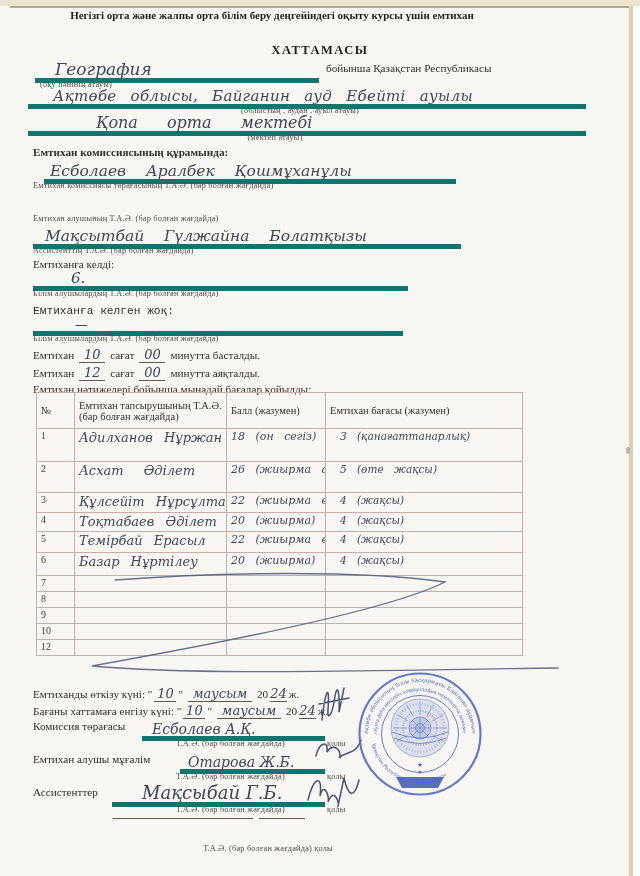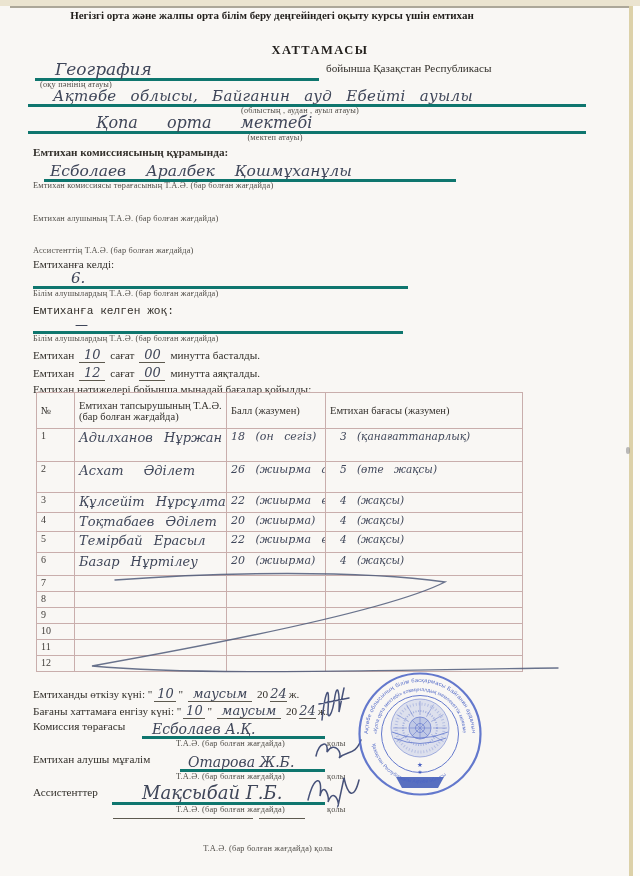--- a/index.html
+++ b/index.html
@@ -5,21 +5,21 @@
   html,body{margin:0;padding:0;background:#fefefe;}
   #page{position:relative;width:640px;height:876px;background:#f9f7f4;overflow:hidden;
         font-family:"Liberation Serif",serif;color:#33302b;}
   .abs{position:absolute;white-space:nowrap;}
   .printed{font-size:11.2px;}
   .b{font-weight:bold;}
   .t1{font-size:11px;font-weight:bold;color:#221f1c;}
   .t2{font-size:12.5px;font-weight:bold;letter-spacing:1.5px;color:#221f1c;}
   .cap{font-size:8.3px;color:#4f4c47;letter-spacing:.2px;}
   .hand{font-family:"DejaVu Serif",serif;font-style:italic;color:#3f4659;}
-  .hl{position:absolute;border-bottom:3px solid #0f766e;display:flex;align-items:flex-end;}
+  .hl{position:absolute;border-bottom:5px solid #0f766e;display:flex;align-items:flex-end;}
   .hl .hand{margin-bottom:-1px;}
   .unum{display:inline-block;min-width:26px;text-align:center;border-bottom:1px solid #5d594f;
         font-family:"DejaVu Serif",serif;font-style:italic;color:#3f4659;font-size:13px;margin:0 5px;}
   .ctr{text-align:center;}
   
   #marks{border-collapse:collapse;width:486px;table-layout:fixed;background:transparent;}
   #marks th,#marks td{border:1px solid #c9aeac;padding:1px 4px;vertical-align:top;overflow:hidden;}
   #marks th{font-weight:normal;text-align:left;font-size:10.5px;vertical-align:middle;color:#33302c;}
   #marks td.no{font-size:10px;color:#403d39;padding-left:4px;}
   #marks td.nm{font-size:13px;}
@@ -68,20 +68,23 @@
 
   <div class="abs printed b" style="left:33px;top:146px;">Емтихан комиссиясының құрамында:</div>
 
   <div class="hl" style="left:44px;top:158px;width:412px;height:21px;">
     <span class="hand" style="font-size:15.5px;word-spacing:15px;padding-left:6px;">Есболаев Аралбек Қошмұханұлы</span>
   </div>
   <div class="abs cap" style="left:33px;top:181px;">Емтихан комиссиясы төрағасының Т.А.Ә. (бар болған жағдайда)</div>
 
   <div class="abs cap" style="left:33px;top:214px;">Емтихан алушының Т.А.Ә. (бар болған жағдайда)</div>
 
+  <div class="hl" style="left:33px;top:223px;width:428px;height:21px;">
+    <span class="hand" style="font-size:15.5px;word-spacing:15px;padding-left:12px;">Мақсытбай Гүлжайна Болатқызы</span>
+  </div>
   <div class="abs cap" style="left:33px;top:246px;">Ассистенттің Т.А.Ә. (бар болған жағдайда)</div>
 
   <div class="abs printed" style="left:33px;top:258px;">Емтиханға келді:</div>
   <div class="hl" style="left:33px;top:268px;width:375px;height:18px;">
     <span class="hand" style="font-size:15px;padding-left:38px;">6.</span>
   </div>
   <div class="abs cap" style="left:33px;top:289px;">Білім алушылардың Т.А.Ә. (бар болған жағдайда)</div>
 
   <div class="abs printed" style="left:33px;top:305px;font-family:Liberation Mono, monospace;">Емтиханға келген жоқ:</div>
   <div class="hl" style="left:33px;top:315px;width:370px;height:16px;">
@@ -162,26 +165,20 @@
           <td></td>
         </tr>
       <tr>
           <td class="no">9</td>
           <td></td>
           <td></td>
           <td></td>
         </tr>
       <tr>
           <td class="no">10</td>
-          <td></td>
-          <td></td>
-          <td></td>
-        </tr>
-      <tr>
-          <td class="no">11</td>
           <td></td>
           <td></td>
           <td></td>
         </tr>
       <tr>
           <td class="no">12</td>
           <td></td>
           <td></td>
           <td></td>
         </tr>

